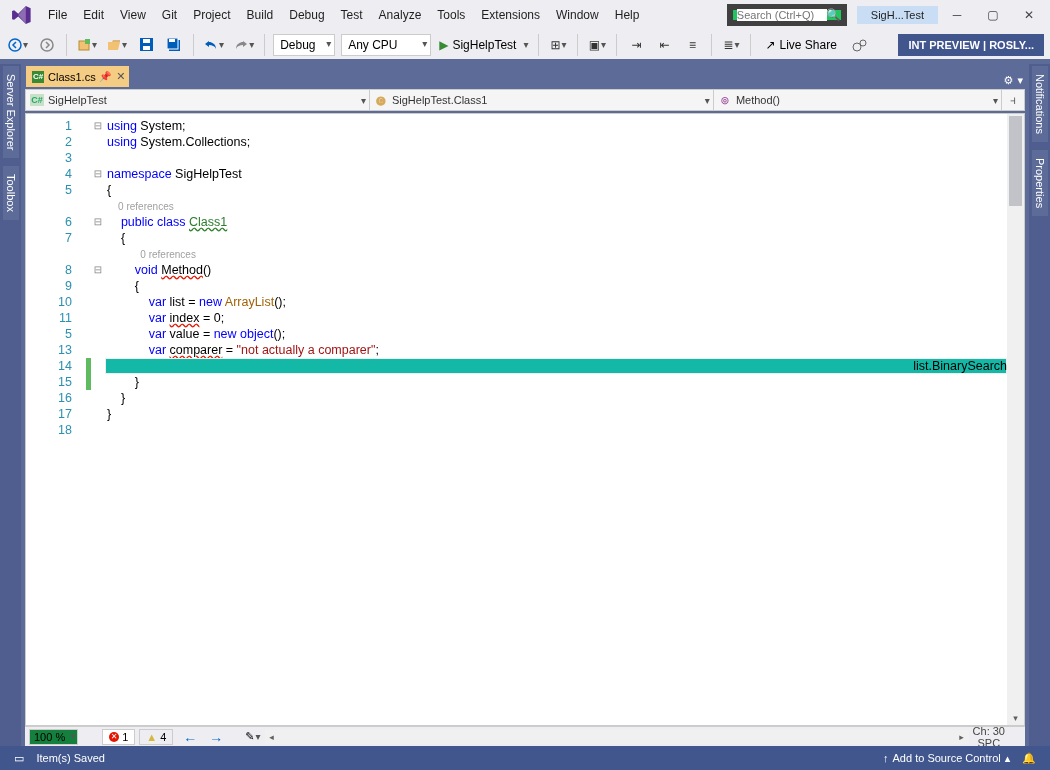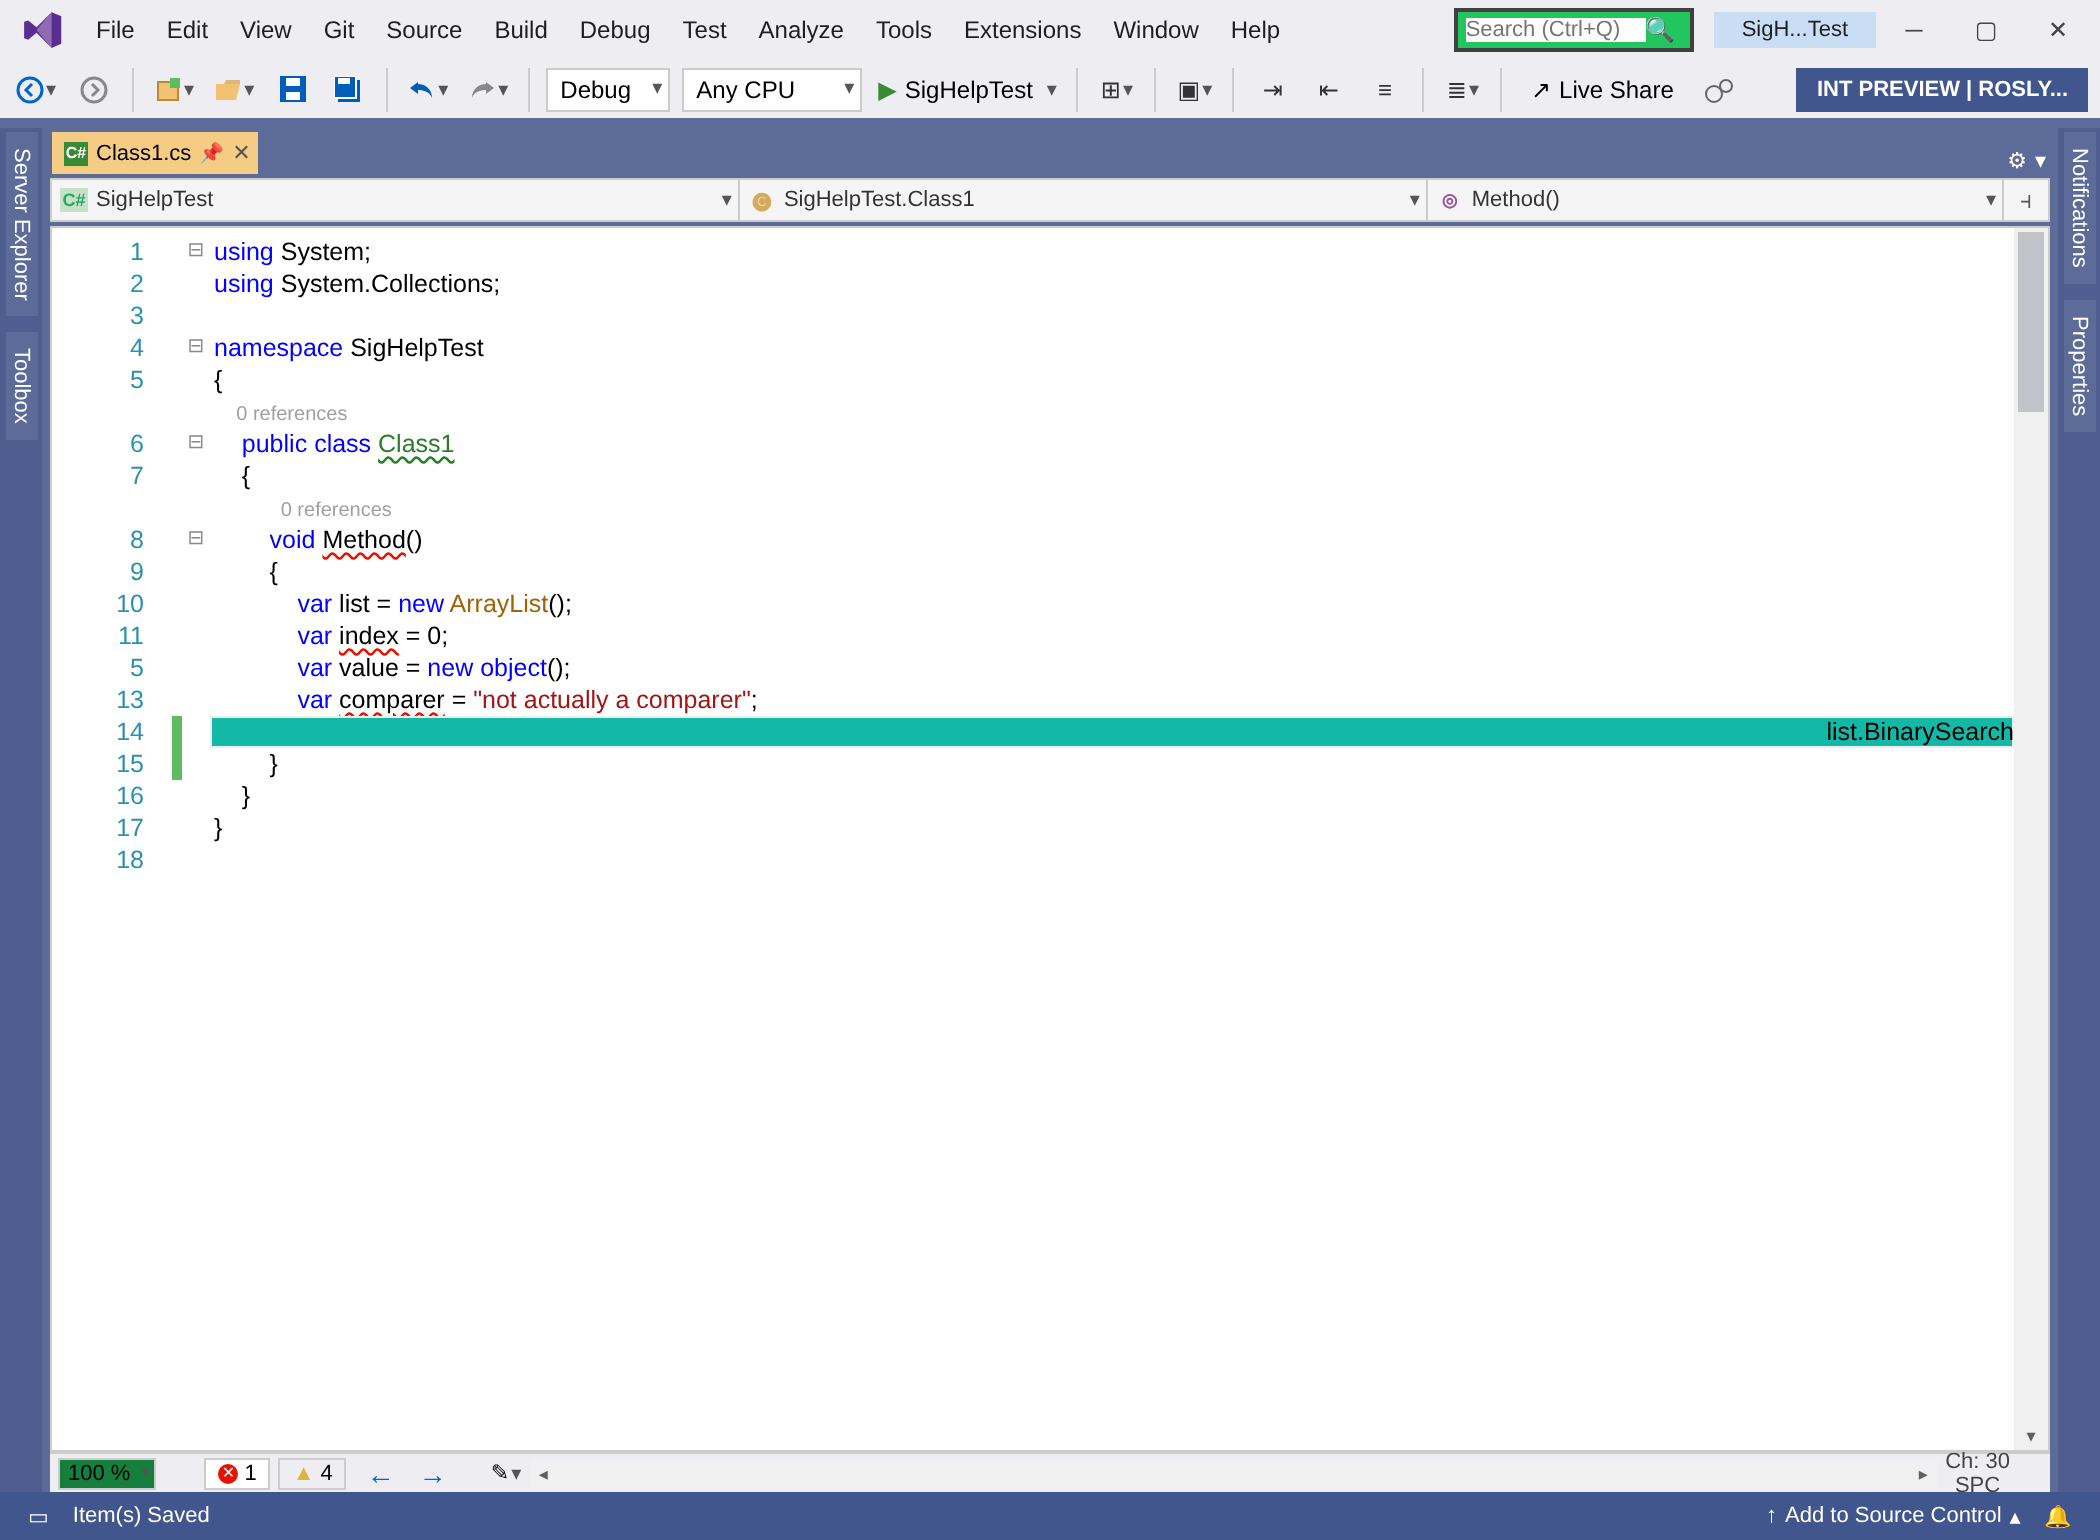--- a/index.html
+++ b/index.html
@@ -3,21 +3,21 @@
 <meta charset="utf-8">
 <style>
 * { margin: 0; padding: 0; box-sizing: border-box; font-family: "Segoe UI", Arial, sans-serif; }
 body { width: 1050px; height: 770px; overflow: hidden; background: #5d6b99; display: flex; flex-direction: column; font-size: 12px; }
 
 
 .menubar { height: 30px; background: #eeeef2; display: flex; align-items: center; padding: 0 4px; gap: 2px; }
 .vs-logo { width: 22px; height: 22px; margin: 0 6px; }
 .menubar .item { padding: 4px 8px; color: #1e1e1e; cursor: default; }
 .menubar .spacer { flex: 1; }
-.search-box { display: flex; align-items: center; border: 2px solid #404040; background: #22c55e; height: 22px; padding: 0 4px; width: 120px; }
+.search-box { display: flex; align-items: center; border: 6px solid #404040; background: #22c55e; height: 22px; padding: 0 4px; width: 120px; }
 .search-box input { border: none; outline: none; width: 90px; font-size: 11px; color: #888; }
 .search-box .sicon { color: #555; font-size: 12px; }
 .title-pill { background: #c9def5; color: #1e1e1e; padding: 3px 14px; margin-left: 8px; font-size: 11px; }
 .win-btn { width: 34px; height: 24px; display: flex; align-items: center; justify-content: center; color: #444; }
 
 
 .toolbar { height: 34px; background: #eeeef2; display: flex; align-items: center; padding: 0 6px; gap: 6px; border-bottom: 5px solid #5d6b99; }
 .toolbar .sep { width: 1px; height: 22px; background: #ccc; margin: 0 2px; }
 .toolbar .btn { height: 22px; min-width: 22px; display: flex; align-items: center; justify-content: center; color: #333; padding: 0 2px; }
 .dd { display: inline-block; font-size: 10px; color: #555; margin-left: 1px; }
@@ -101,21 +101,21 @@
 <div class="menubar">
   <svg class="vs-logo" viewBox="0 0 32 32">
       <path fill="#5c2d91" d="M23 3l7 3v20l-7 3-11-11-6 5-3-1V10l3-1 6 5L23 3z"></path>
       <path fill="#fff" opacity=".3" d="M23 3v26l-11-13z"></path>
     </svg>
   <div id="menu-items" style="display: flex;">
       <span class="item">File</span>
       <span class="item">Edit</span>
       <span class="item">View</span>
       <span class="item">Git</span>
-      <span class="item">Source</span>
+      <span class="item">Project</span>
       <span class="item">Build</span>
       <span class="item">Debug</span>
       <span class="item">Test</span>
       <span class="item">Analyze</span>
       <span class="item">Tools</span>
       <span class="item">Extensions</span>
       <span class="item">Window</span>
       <span class="item">Help</span>
     </div>
   <div class="spacer"></div>

